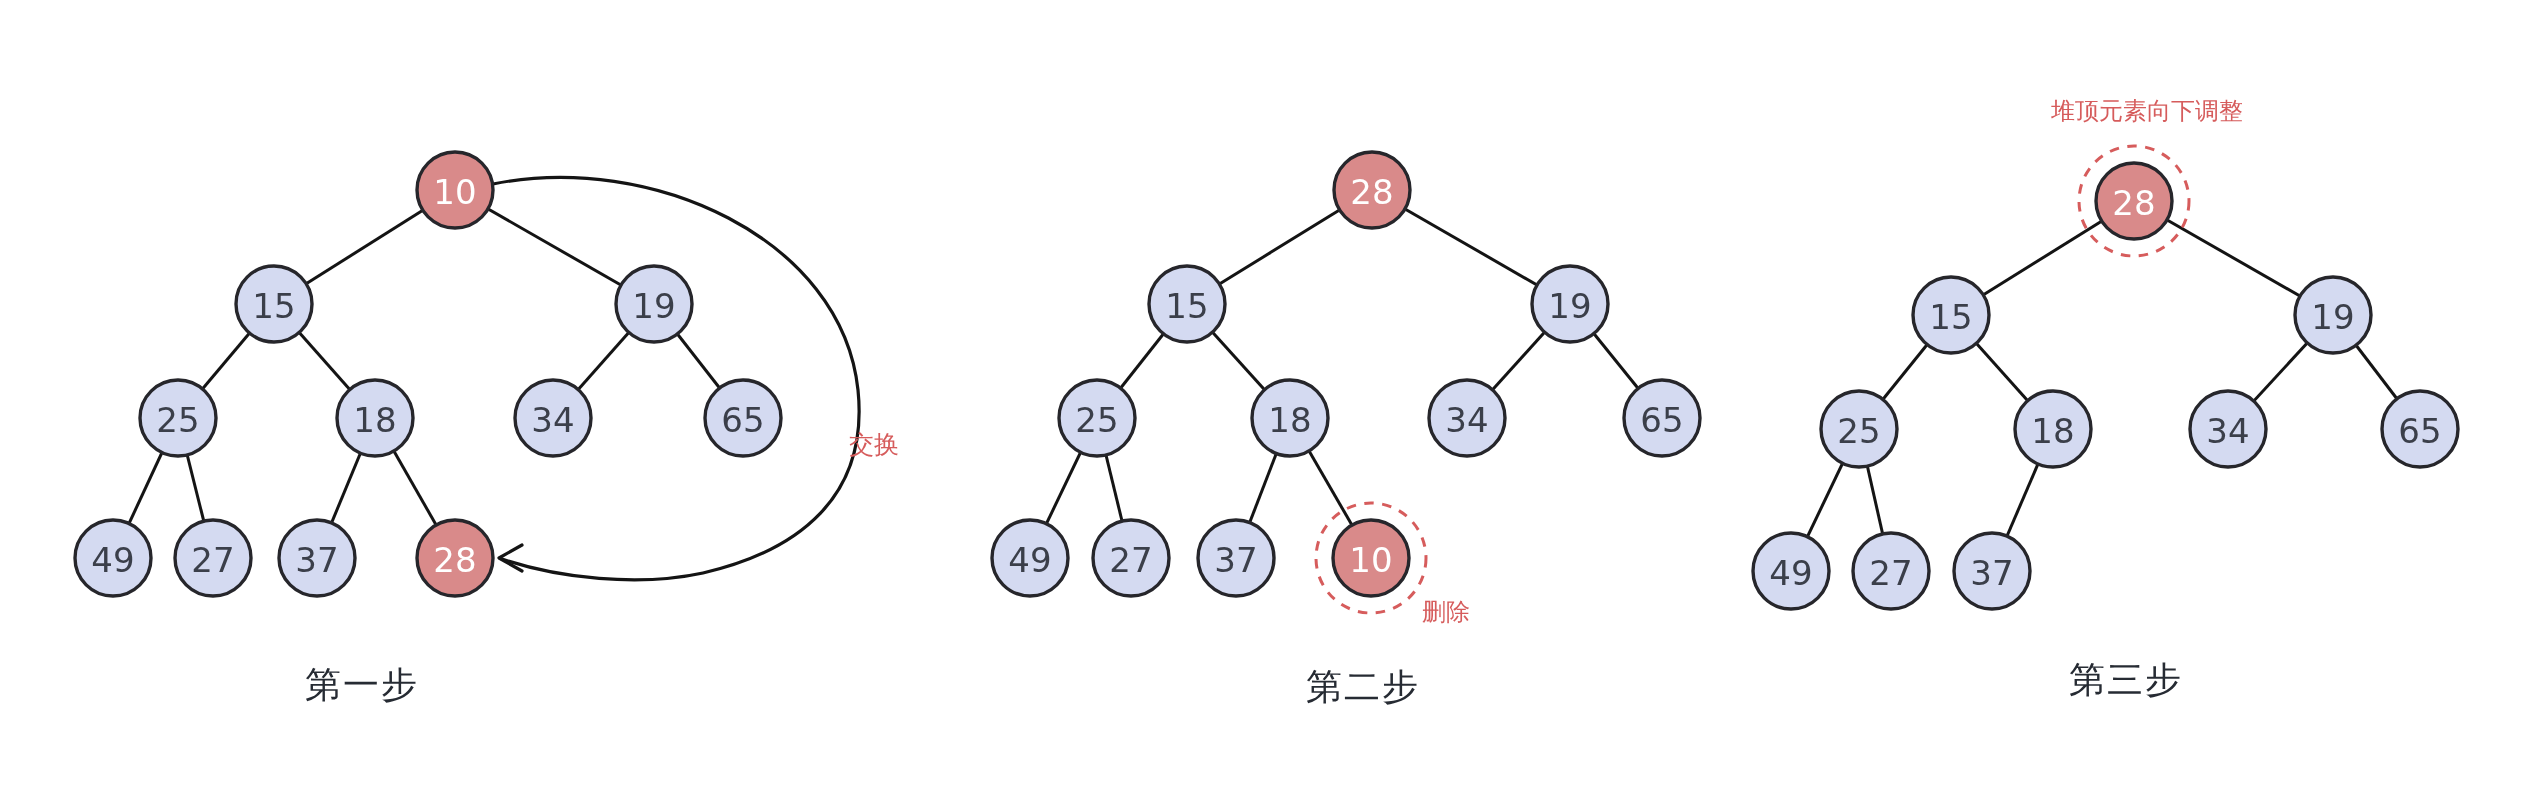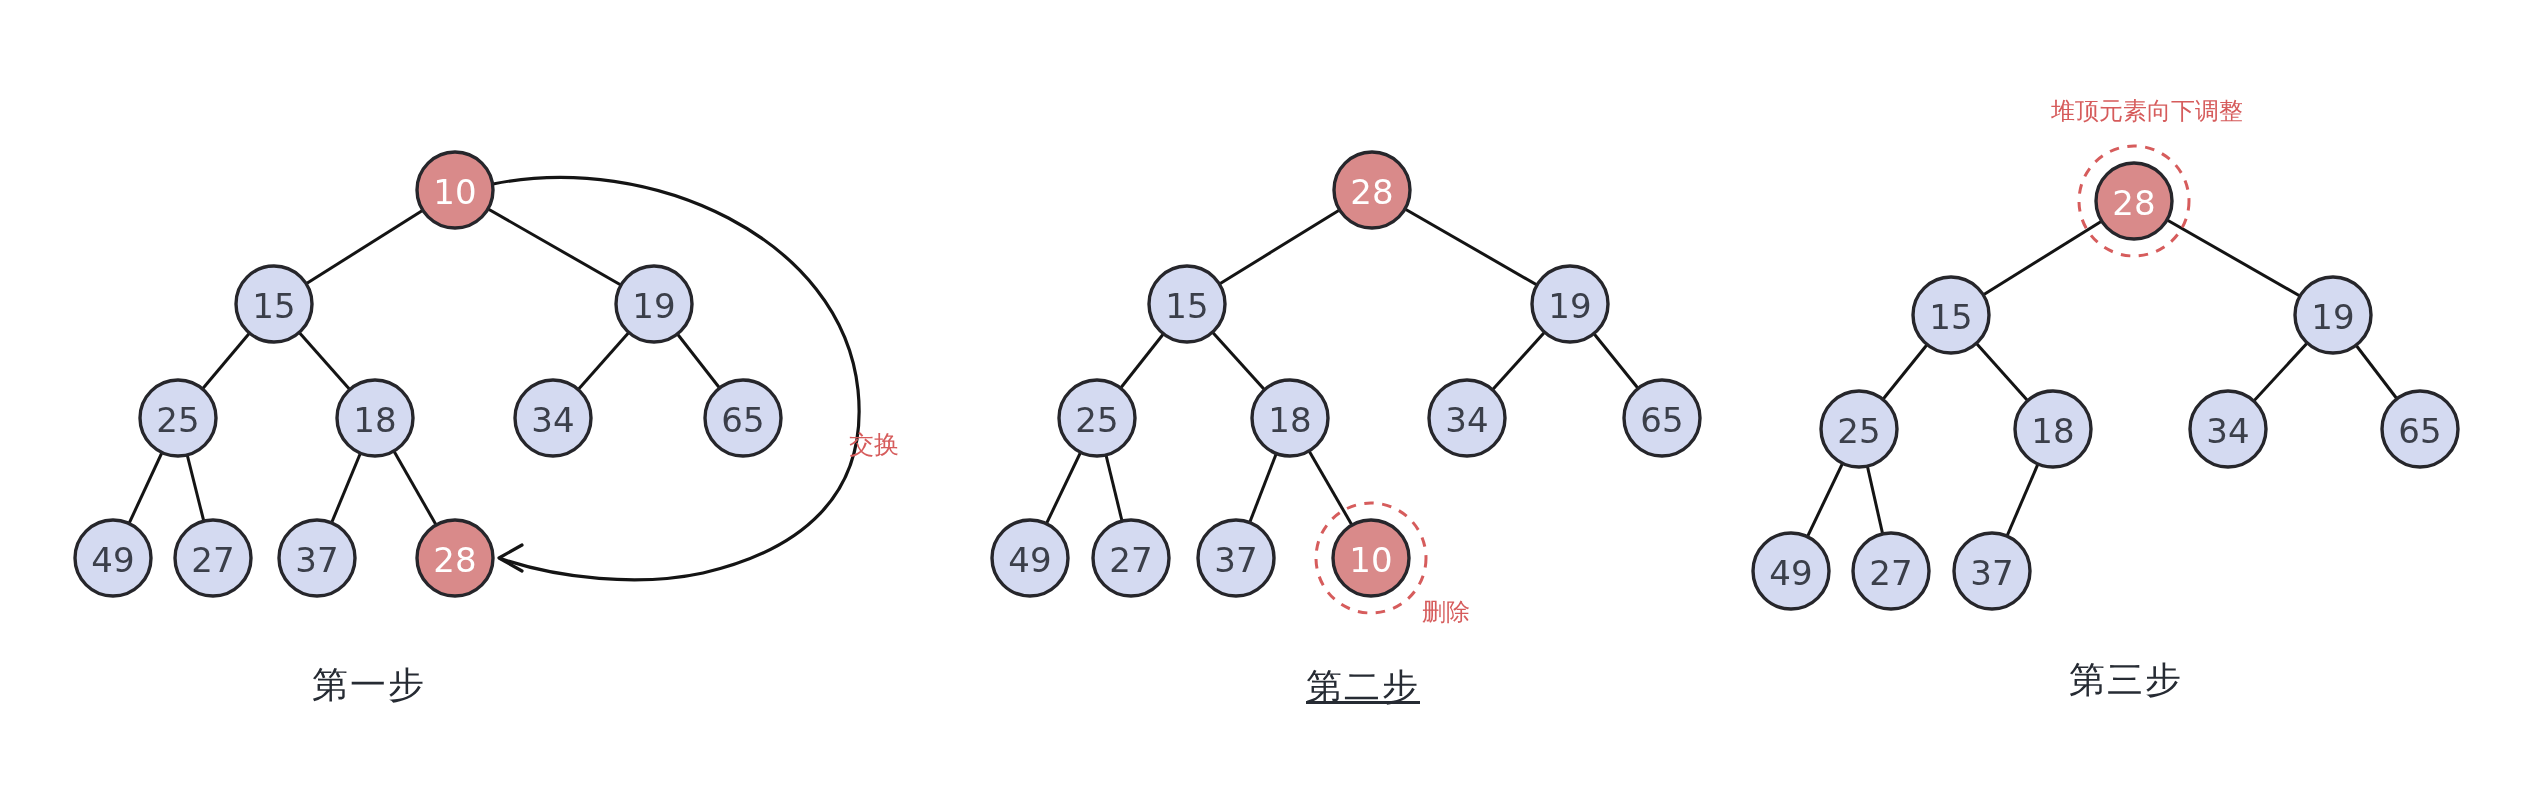--- a/index.html
+++ b/index.html
@@ -16,22 +16,22 @@
     font-weight:400;
   }
   .step-label{
     position:absolute;
     transform:translateX(-50%);
     font-size:36px;
     color:#262b33;
     letter-spacing:2px;
     white-space:nowrap;
   }
-  .step-label.step-1{left:362px;top:661px;margin-left:7px;}
-  .step-label.step-2{left:1363px;top:663px;text-decoration:underline;}
+  .step-label.step-1{left:362px;top:661px;}
+  .step-label.step-2{left:1363px;top:663px;}
   .step-label.step-3{left:2126px;top:656px;}
 </style>
 </head>
 <body>
 
 <div class="canvas">
   <svg width="2535" height="798" viewBox="0 0 2535 798">
       <g>
         <line x1="455" y1="190" x2="274" y2="304" stroke="#141414" stroke-width="3"></line>
         <line x1="455" y1="190" x2="654" y2="304" stroke="#141414" stroke-width="3"></line>

